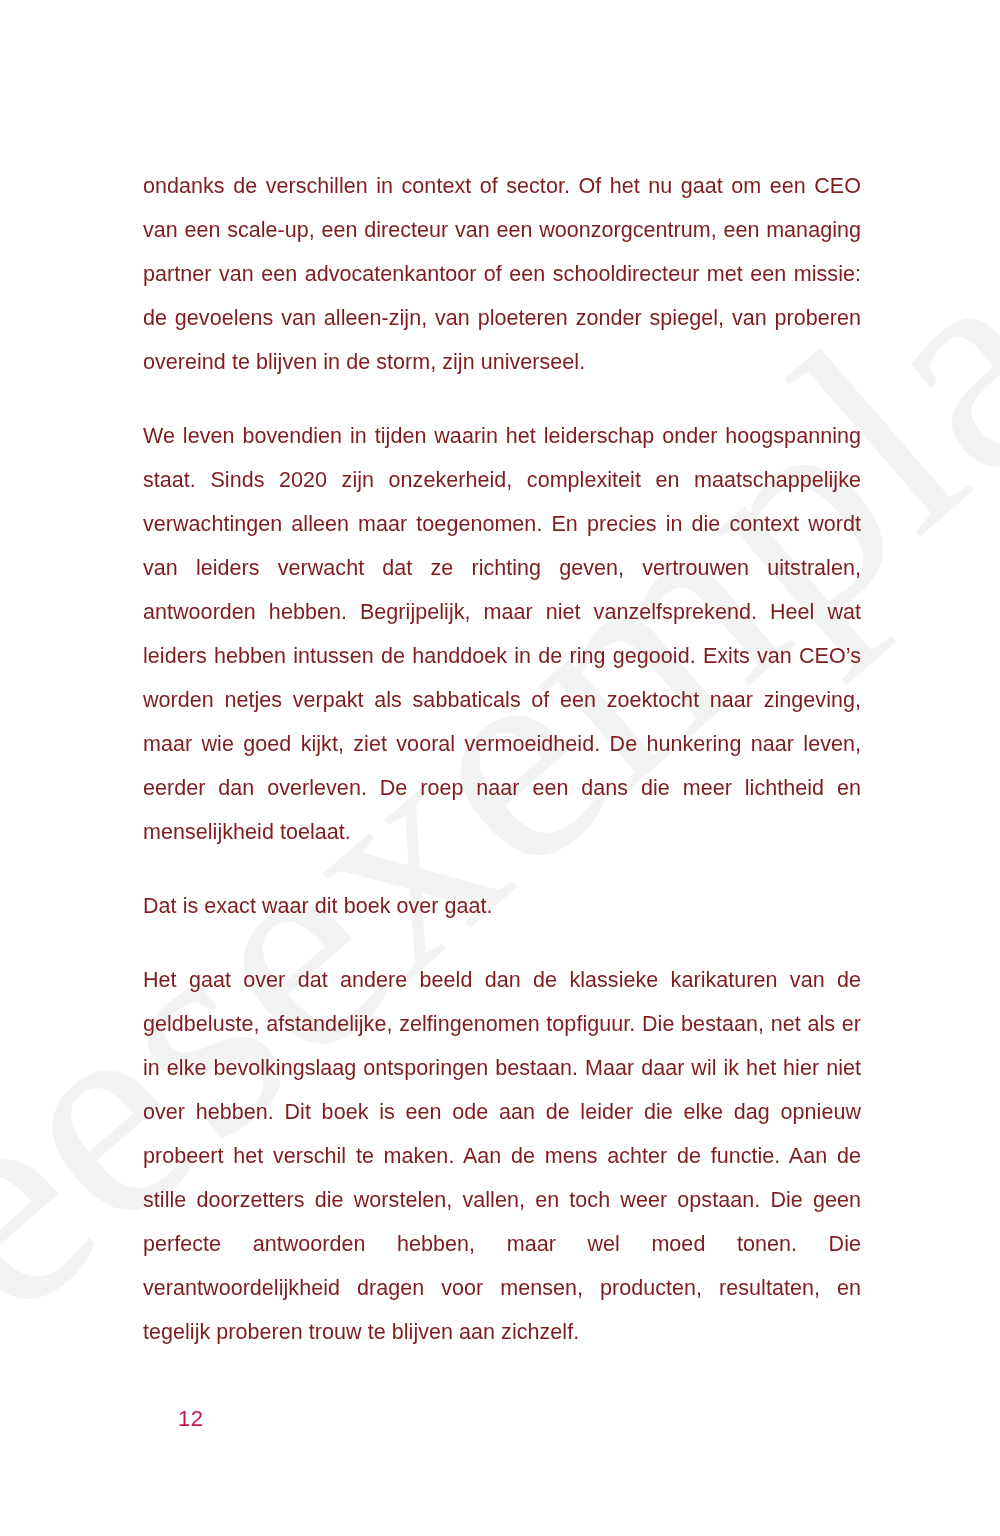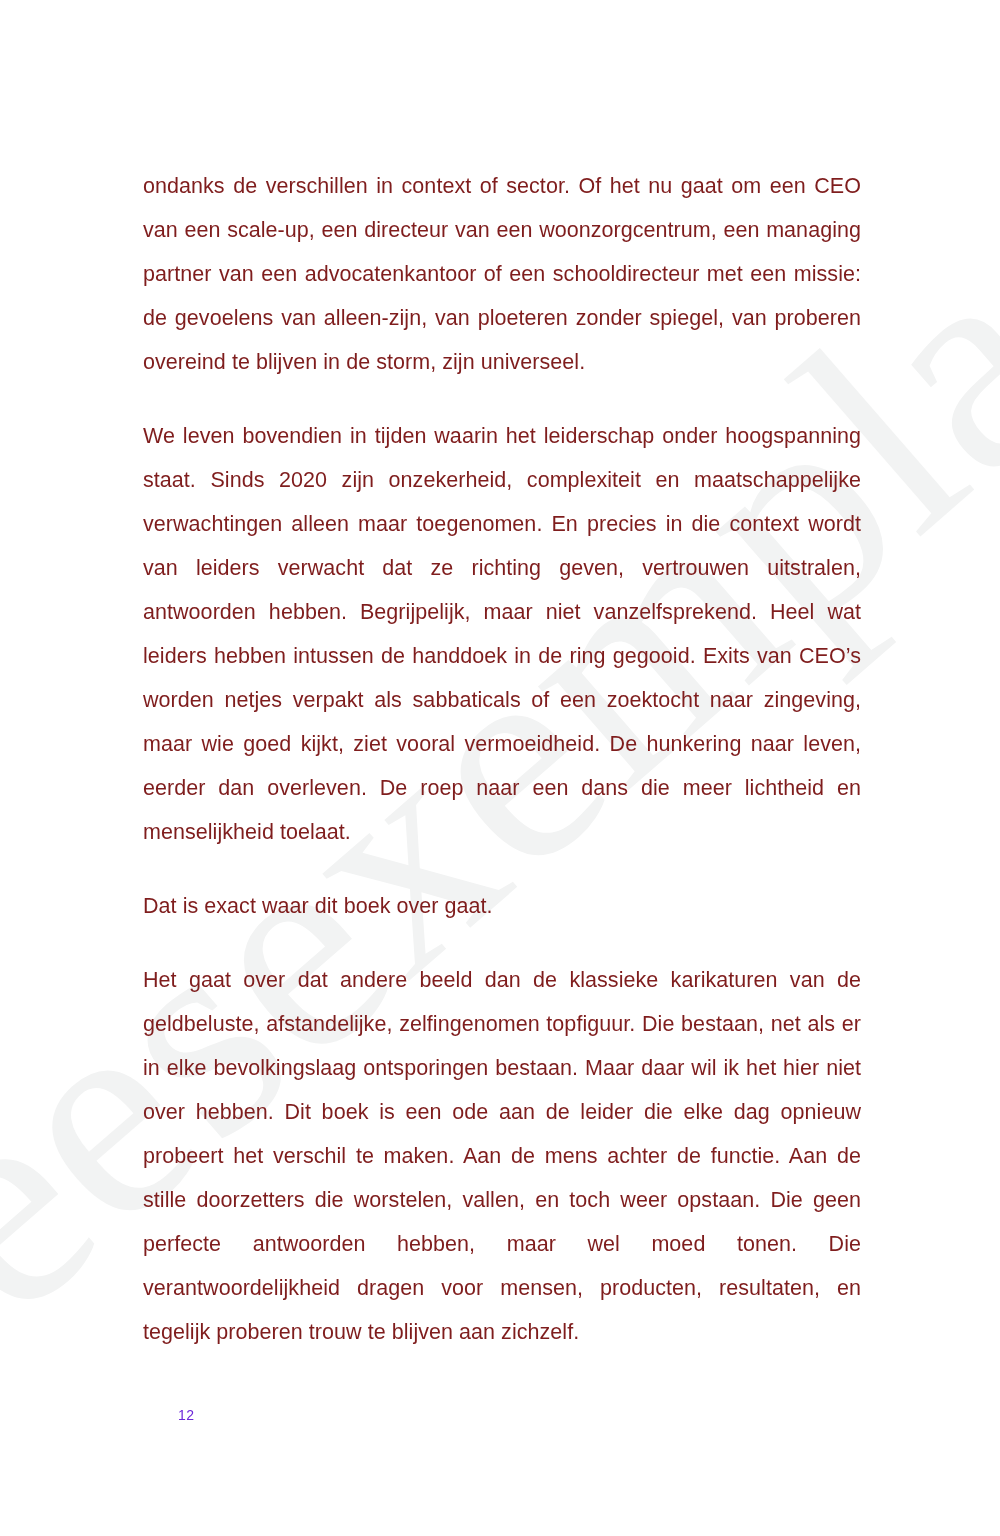--- a/index.html
+++ b/index.html
@@ -54,23 +54,23 @@
     font-weight: 400;
   }
   .para:last-of-type { margin-bottom: 8px; }
   .para.short { text-align: left; }
 
   
   .folio {
     position: absolute;
     left: 178px;
     top: 1408px;
-    font-size: 14px;
+    font-size: 22px;
     line-height: 1;
-    color: #6d28d9;
+    color: #be185d;
     font-family: "Liberation Sans", "DejaVu Sans", sans-serif;
     letter-spacing: 0.5px;
     z-index: 2;
   }
 </style>
 </head>
 <body>
 
 <div class="page">
 

